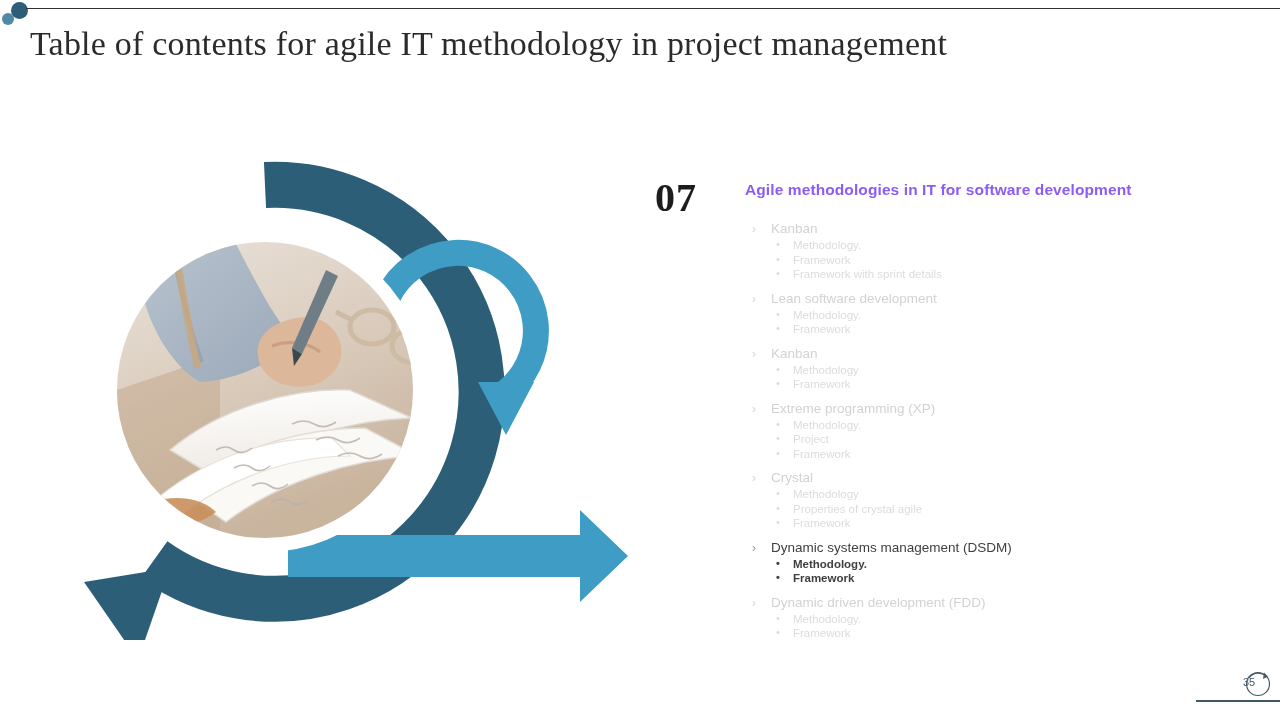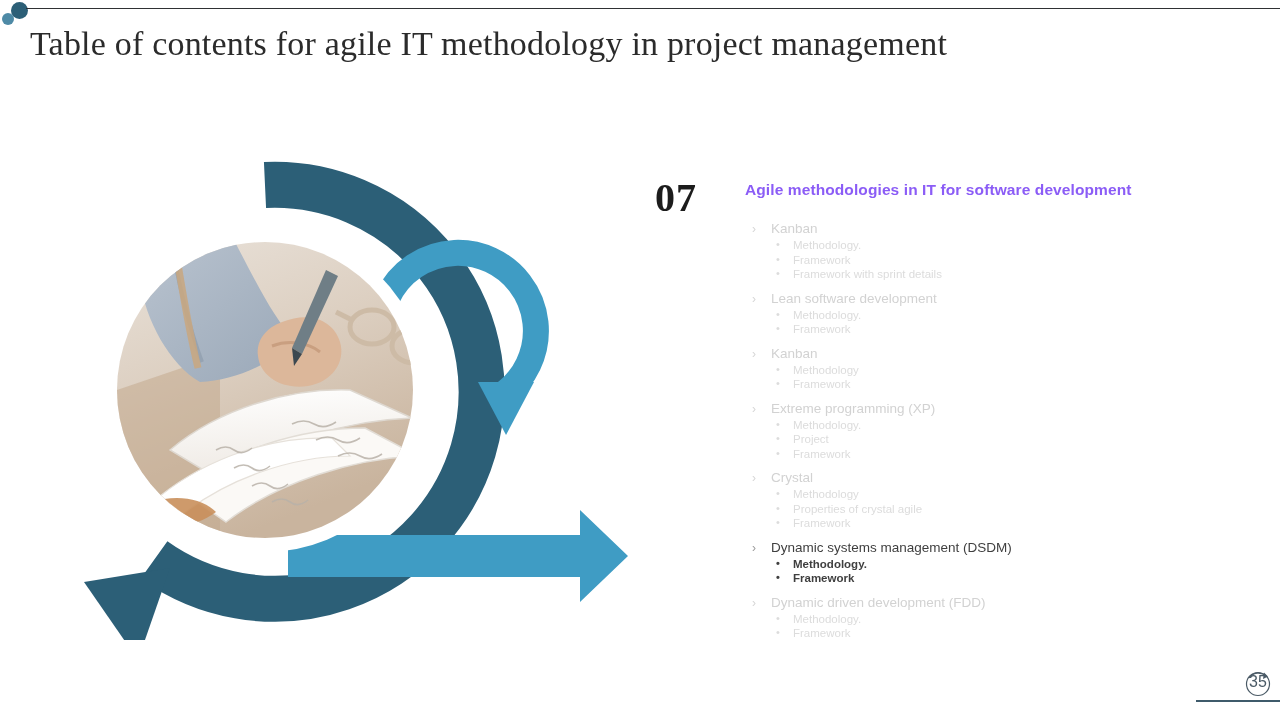--- a/index.html
+++ b/index.html
@@ -152,22 +152,21 @@
     width: 36px;
     height: 36px;
   }
   .page-badge .num {
     position: absolute;
     left: 0;
     top: 0;
     width: 30px;
     height: 30px;
     line-height: 30px;
-    text-align: center;
-    font-size: 16px;
+    font-size: 11px;
     color: #4a5a66;
   }
   .badge-line {
     position: absolute;
     left: 1196px;
     top: 700px;
     width: 84px;
     height: 2px;
     background: #3f5b6b;
   }

